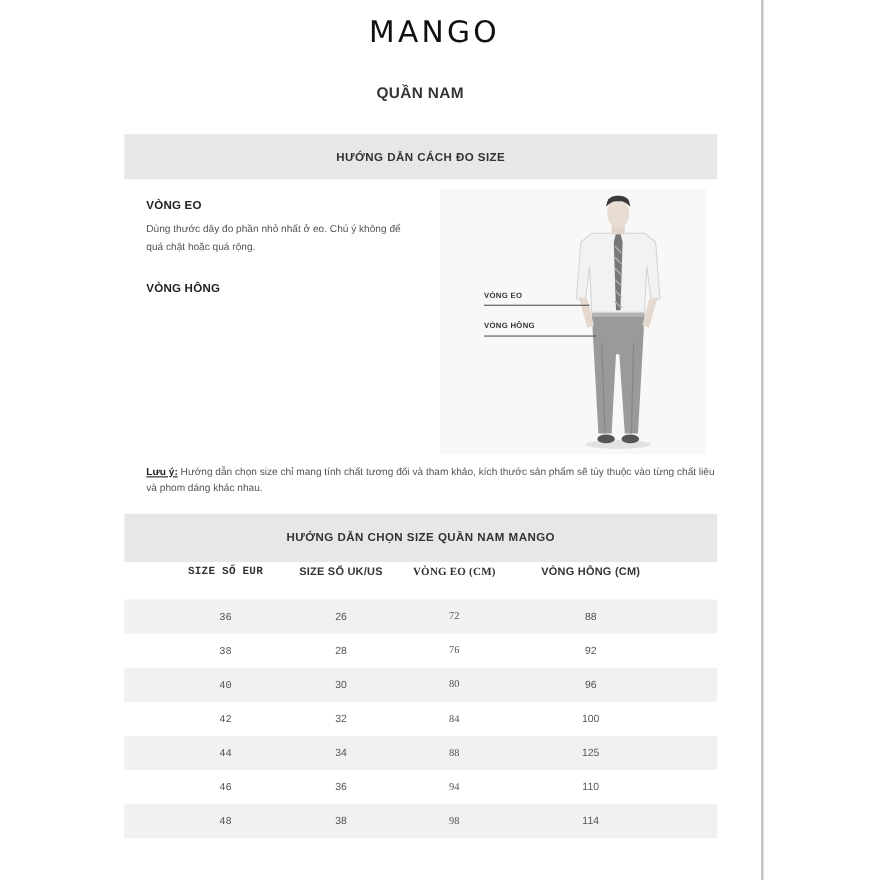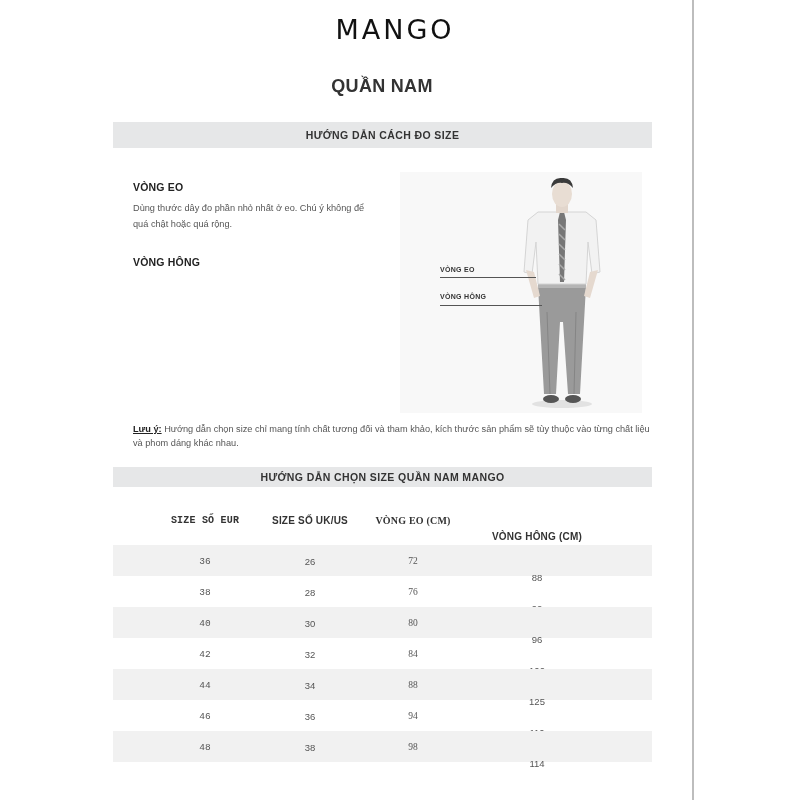--- a/index.html
+++ b/index.html
@@ -4,27 +4,27 @@
   <style>
     * { box-sizing: border-box; margin: 0; padding: 0; }
     html, body { width: 800px; height: 800px; background: #ffffff; overflow: hidden; }
     body { position: relative; font-family: "Liberation Sans", "DejaVu Sans", sans-serif; color: #2b2b2b; }
 
     .divider-v { position: absolute; left: 692px; top: 0; width: 1.5px; height: 800px; background: #bdbdbd; }
 
     .logo { position: absolute; left: 0; width: 762px; top: 14px; text-align: center;
             font-family: "DejaVu Sans", sans-serif; font-size: 27px; letter-spacing: 3px; color: #111; font-weight: normal; padding-left: 28px; }
     .page-title { position: absolute; left: 0; width: 764px; top: 76px; text-align: center;
-                  font-size: 18px; font-weight: bold; color: #333; letter-spacing: 0.3px; }
+                  font-size: 14px; font-weight: bold; color: #333; letter-spacing: 0.3px; }
 
     .band { position: absolute; left: 113px; width: 539px; background: #e6e7e8;
             display: flex; align-items: center; justify-content: center;
             font-size: 10.5px; font-weight: bold; color: #333; letter-spacing: 0.4px; }
-    .band-1 { top: 122px; height: 26px; }
-    .band-2 { top: 467px; height: 20px; }
+    .band-1 { top: 122px; height: 41px; }
+    .band-2 { top: 467px; height: 44px; }
 
     .guide { position: absolute; left: 133px; width: 240px; }
     .guide h3 { font-size: 10.5px; font-weight: bold; color: #222; letter-spacing: 0.2px; margin-bottom: 7px; }
     .guide p { font-size: 9.2px; line-height: 16px; color: #555; }
     .guide-waist { top: 181px; }
     .guide-hip { top: 256px; }
 
     .photo { position: absolute; left: 400px; top: 172px; width: 242px; height: 241px; background: #f8f8f8; overflow: hidden; }
     .photo svg { position: absolute; left: 0; top: 0; }
     .photo-label { position: absolute; left: 40px; font-size: 7px; font-weight: bold; color: #333; letter-spacing: 0.3px; }
@@ -39,21 +39,21 @@
 
     .tbl-head { position: absolute; top: 515px; left: 113px; width: 539px; height: 16px; }
     .tbl-head span { position: absolute; top: 0; transform: translateX(-50%); white-space: nowrap;
                      font-size: 10px; font-weight: bold; color: #333; letter-spacing: 0.2px; }
 
     .rows { position: absolute; left: 113px; top: 545px; width: 539px; }
     .row { position: relative; height: 31px; }
     .row.shaded { background: #f1f1f1; }
     .row span { position: absolute; top: 50%; transform: translate(-50%, -50%); font-size: 9.5px; color: #555; }
 
-    .c1 { left: 92px; font-family: Liberation Mono, monospace; } .c2 { left: 197px; } .c3 { left: 300px; font-family: Liberation Serif, serif; } .c4 { left: 424px; margin-top: 16px; }
+    .c1 { left: 92px; font-family: Liberation Mono, monospace; } .c2 { left: 197px; } .c3 { left: 300px; font-family: Liberation Serif, serif; } .c4 { left: 424px; }
   </style>
 </head>
 <body>
 
 <div class="divider-v"></div>
 
 <div class="logo">MANGO</div>
 <div class="page-title">QUẦN NAM</div>
 
 <div class="band band-1">HƯỚNG DẪN CÁCH ĐO SIZE</div>

